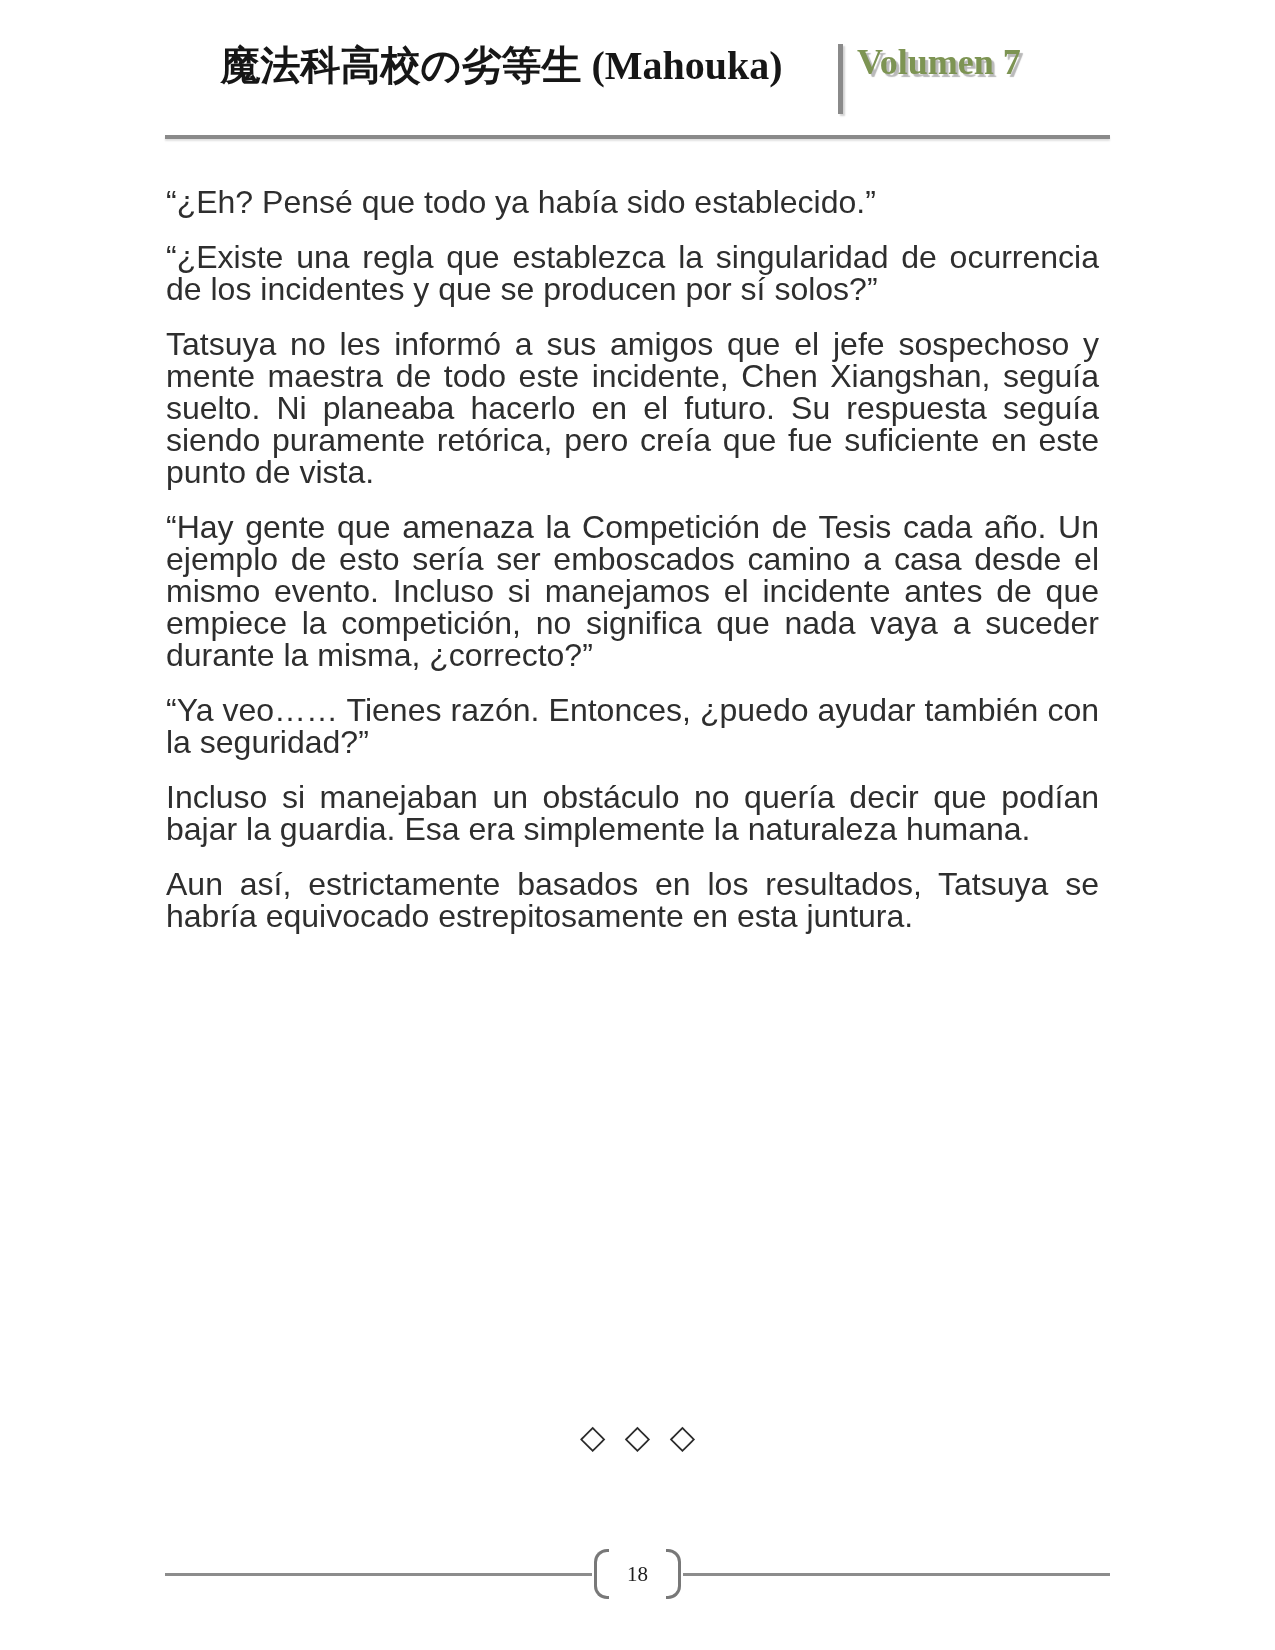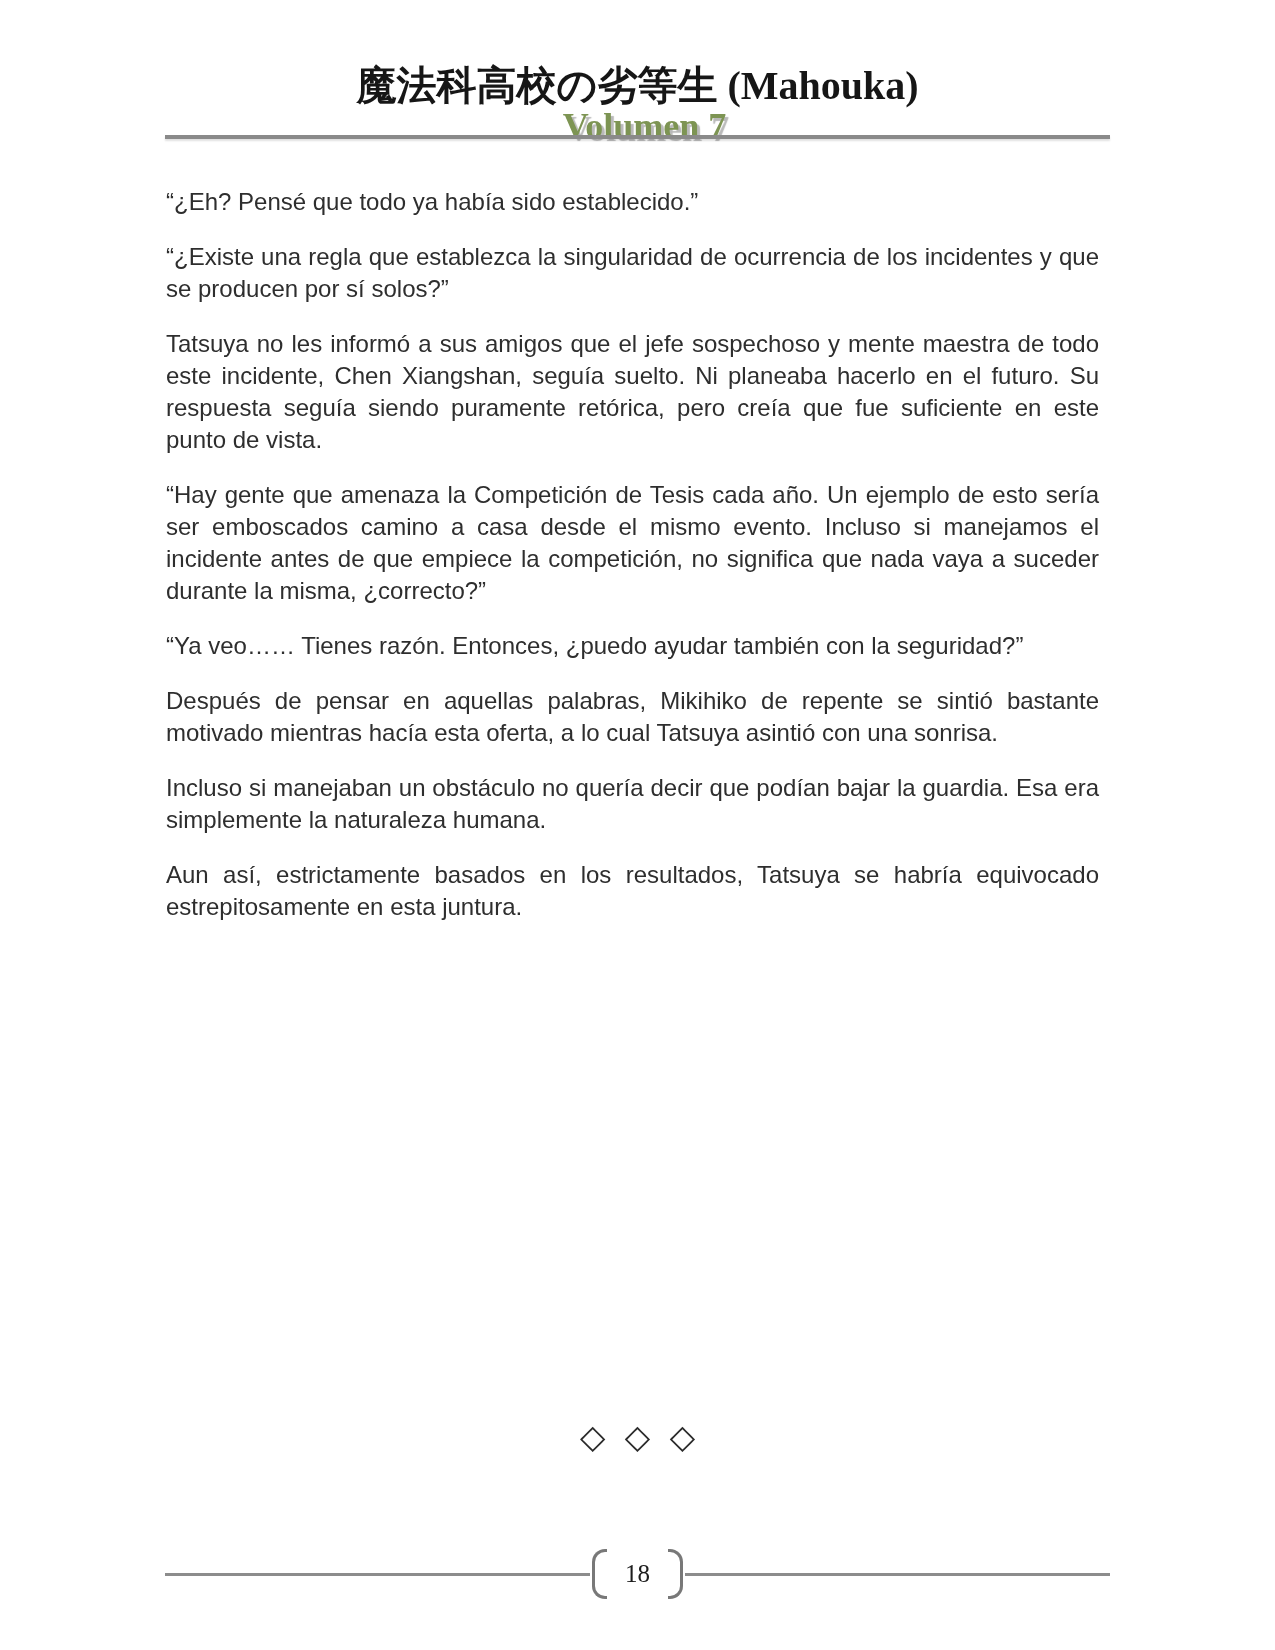--- a/index.html
+++ b/index.html
@@ -8,27 +8,26 @@
     width: 1275px;
     height: 1650px;
     background: #ffffff;
     overflow: hidden;
     font-family: "Liberation Sans", sans-serif;
   }
 
   
   .header {
     position: absolute;
-    top: 64px;
+    top: 44px;
     left: 165px;
     width: 945px;
     height: 72px;
     display: flex;
-    align-items: center;
-    flex-direction: column;
+    align-items: flex-start;
   }
   .header-title-zone {
     width: 673px;
     display: flex;
     justify-content: center;
     align-items: flex-end;
   }
   .header-title {
     font-family: "Liberation Serif", "DejaVu Serif", serif;
     font-weight: bold;
@@ -64,21 +63,21 @@
     box-shadow: 0 2px 2px rgba(0,0,0,0.12);
   }
 
   
   .body-text {
     position: absolute;
     top: 186px;
     left: 166px;
     width: 933px;
     color: #2e2e2e;
-    font-size: 24px;
+    font-size: 32px;
     line-height: 32px;
   }
   .body-text p {
     margin: 0 0 23px 0;
     text-align: justify;
   }
   .body-text p:last-child { margin-bottom: 12px; }
 
   
   .scene-break {
@@ -120,21 +119,21 @@
     border-radius: 13px 0 0 13px;
     margin-left: 2px;
   }
   .bracket-right {
     border-left: none;
     border-radius: 0 13px 13px 0;
     margin-right: 2px;
   }
   .page-number {
     font-family: "Liberation Serif", "DejaVu Serif", serif;
-    font-size: 25px;
+    font-size: 21px;
     color: #1d1d1d;
     padding: 0 18px;
   }
 </style>
 </head>
 <body>
 
 <div class="page">
 
   <div class="header">
@@ -145,21 +144,20 @@
     <span class="header-volume">Volumen 7</span>
   </div>
   <div class="header-rule"></div>
 
   <div class="body-text">
     <p>“¿Eh? Pensé que todo ya había sido establecido.”</p>
     <p>“¿Existe una regla que establezca la singularidad de ocurrencia de los incidentes y que se producen por sí solos?”</p>
     <p>Tatsuya no les informó a sus amigos que el jefe sospechoso y mente maestra de todo este incidente, Chen Xiangshan, seguía suelto. Ni planeaba hacerlo en el futuro. Su respuesta seguía siendo puramente retórica, pero creía que fue suficiente en este punto de vista.</p>
     <p>“Hay gente que amenaza la Competición de Tesis cada año. Un ejemplo de esto sería ser emboscados camino a casa desde el mismo evento. Incluso si manejamos el incidente antes de que empiece la competición, no significa que nada vaya a suceder durante la misma, ¿correcto?”</p>
     <p>“Ya veo…… Tienes razón. Entonces, ¿puedo ayudar también con la seguridad?”</p>
-    <p>Después de pensar en aquellas palabras, Mikihiko de repente se sintió bastante motivado mientras hacía esta oferta, a lo cual Tatsuya asintió con una sonrisa.</p>
     <p>Incluso si manejaban un obstáculo no quería decir que podían bajar la guardia. Esa era simplemente la naturaleza humana.</p>
     <p>Aun así, estrictamente basados en los resultados, Tatsuya se habría equivocado estrepitosamente en esta juntura.</p>
   </div>
 
   <div class="scene-break">◇ ◇ ◇</div>
 
   <div class="footer">
     <div class="footer-line"></div>
     <div class="bracket bracket-left"></div>
     <span class="page-number">18</span>

